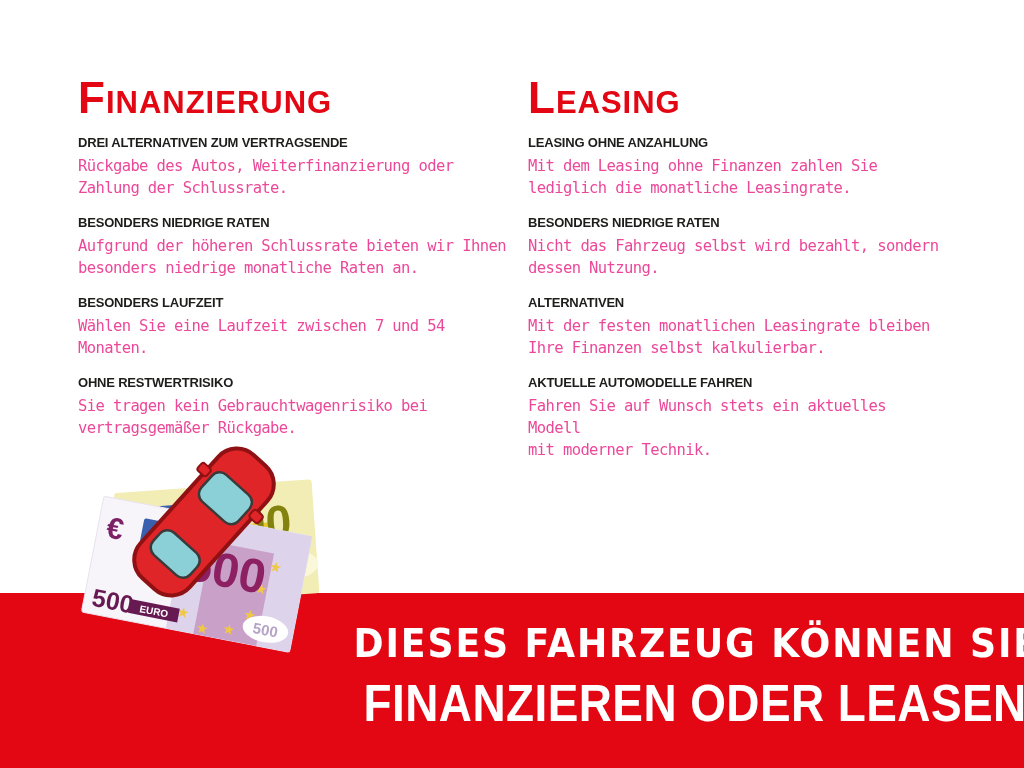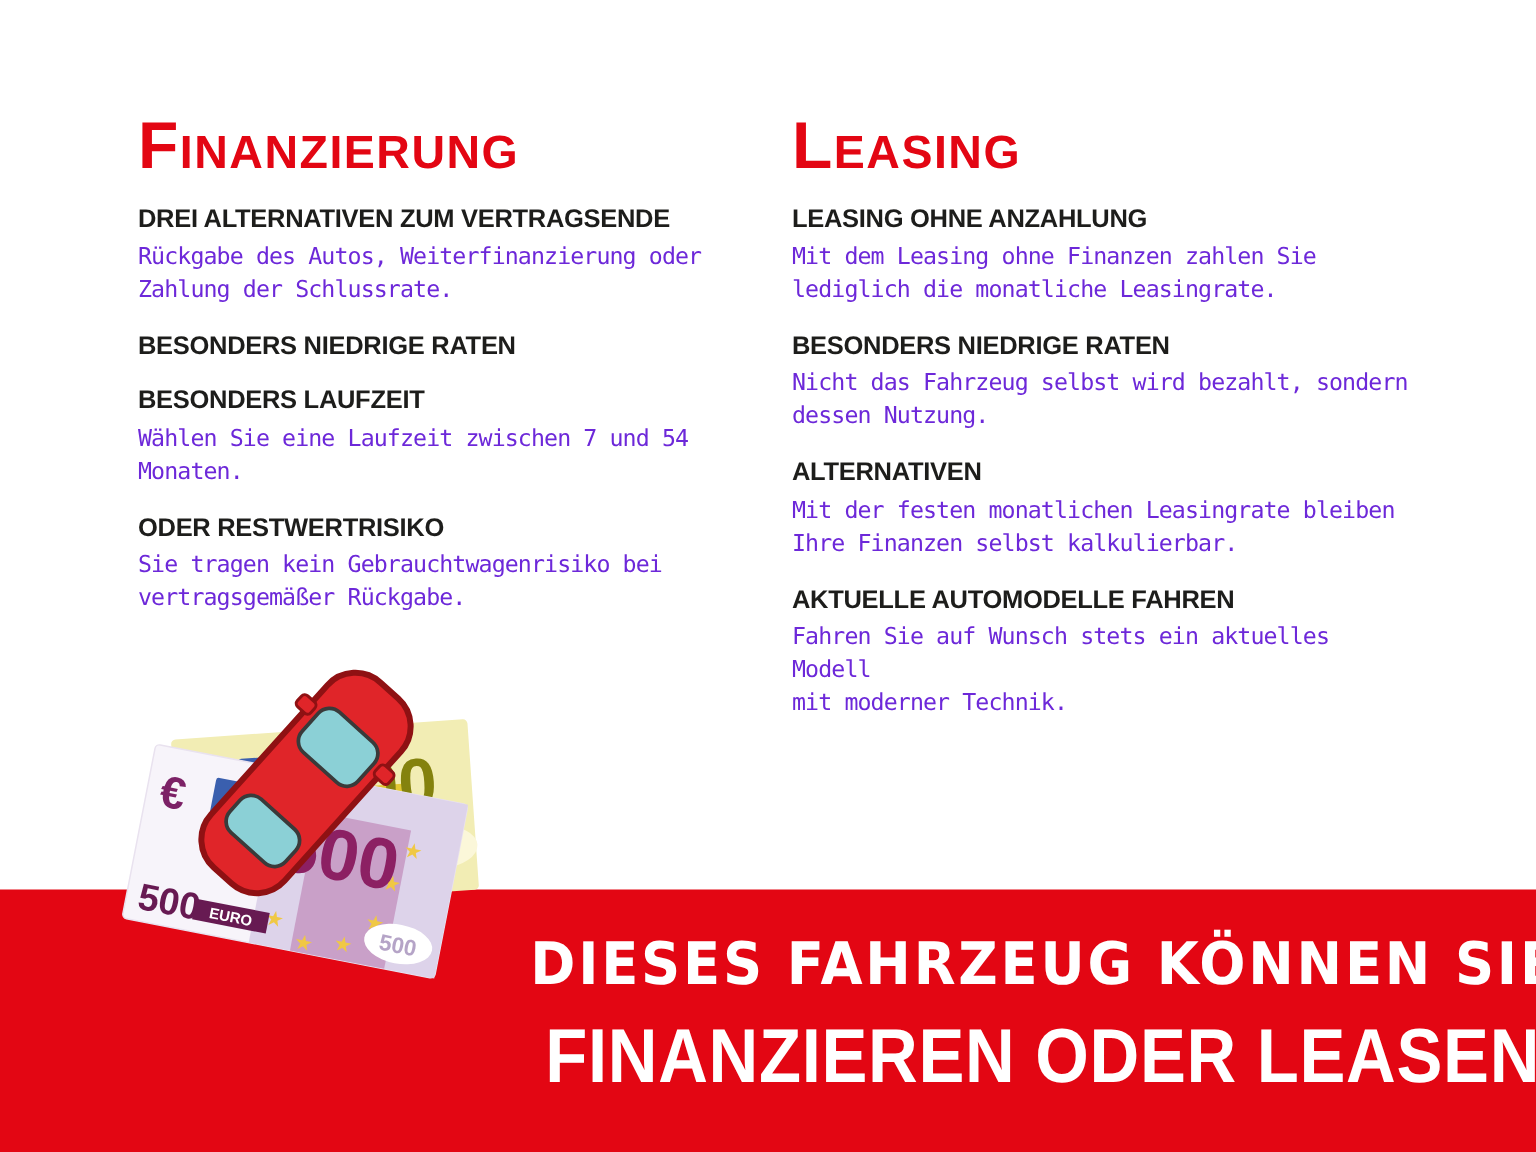--- a/index.html
+++ b/index.html
@@ -4,44 +4,44 @@
 <style>
   html,body { margin:0; padding:0; }
   .canvas {
     position:relative; width:1024px; height:768px;
     background:#ffffff; overflow:hidden;
     font-family:"Liberation Sans", sans-serif;
   }
 
   
   .col { position:absolute; top:76px; }
-  .col-left  { left:92px;  width:438px; }
+  .col-left  { left:78px;  width:438px; }
   .col-right { left:528px; width:412px; }
 
   .col-title {
     margin:0 0 14px 0;
     font-family:"Liberation Sans", sans-serif;
     font-variant:small-caps;
     font-weight:800;
     font-size:44px; line-height:1;
     letter-spacing:1px;
     color:#e30613;
   }
   .sec { margin:0 0 17px 0; }
   .sec-head {
     margin:16px 0 4px 0;
-    font-size:17px; line-height:1.15;
+    font-size:13px; line-height:1.15;
     font-weight:800; letter-spacing:-0.2px;
     color:#1d1d1b;
   }
   .sec-body {
     margin:0;
     font-family:"DejaVu Sans Mono","Liberation Mono",monospace;
     font-size:15.5px; line-height:1.42;
-    color:#6d28d9;
+    color:#ec4899;
     white-space:pre-line;
     letter-spacing:-0.6px;
   }
 
   
   .banner {
     position:absolute; left:0; top:593px; width:1024px; height:175px;
     background:#e30613; z-index:1;
   }
   .banner-text {
@@ -80,27 +80,29 @@
   <div class="col col-left">
     <h1 class="col-title">Finanzierung</h1>
 
     <div class="sec">
       <h3 class="sec-head">DREI ALTERNATIVEN ZUM VERTRAGSENDE</h3>
       <p class="sec-body">Rückgabe des Autos, Weiterfinanzierung oder
 Zahlung der Schlussrate.</p>
     </div>
     <div class="sec">
       <h3 class="sec-head">BESONDERS NIEDRIGE RATEN</h3>
+      <p class="sec-body">Aufgrund der höheren Schlussrate bieten wir Ihnen
+besonders niedrige monatliche Raten an.</p>
     </div>
     <div class="sec">
       <h3 class="sec-head">BESONDERS LAUFZEIT</h3>
       <p class="sec-body">Wählen Sie eine Laufzeit zwischen 7 und 54 Monaten.</p>
     </div>
     <div class="sec">
-      <h3 class="sec-head">ODER RESTWERTRISIKO</h3>
+      <h3 class="sec-head">OHNE RESTWERTRISIKO</h3>
       <p class="sec-body">Sie tragen kein Gebrauchtwagenrisiko bei
 vertragsgemäßer Rückgabe.</p>
     </div>
   </div>
 
   <div class="col col-right">
     <h1 class="col-title">Leasing</h1>
 
     <div class="sec">
       <h3 class="sec-head">LEASING OHNE ANZAHLUNG</h3>

